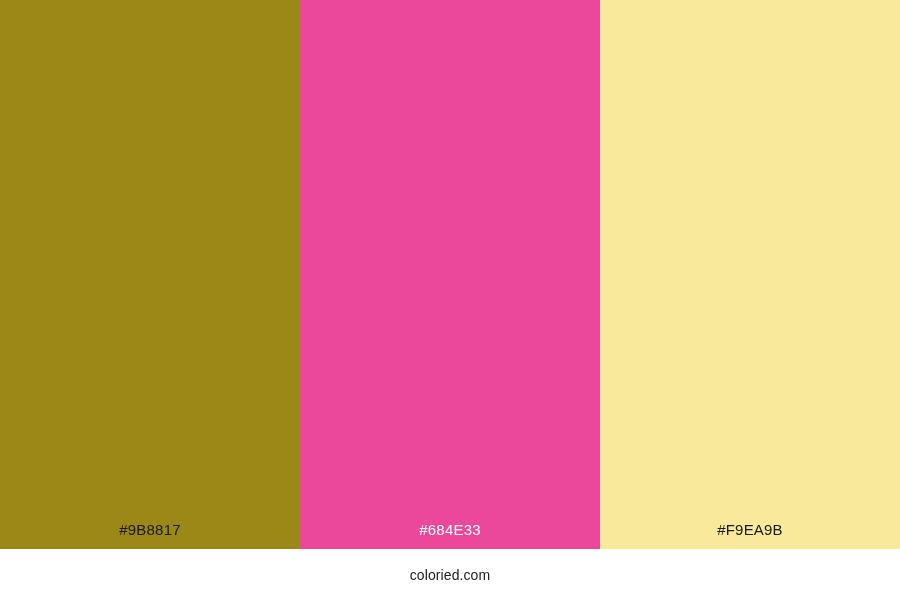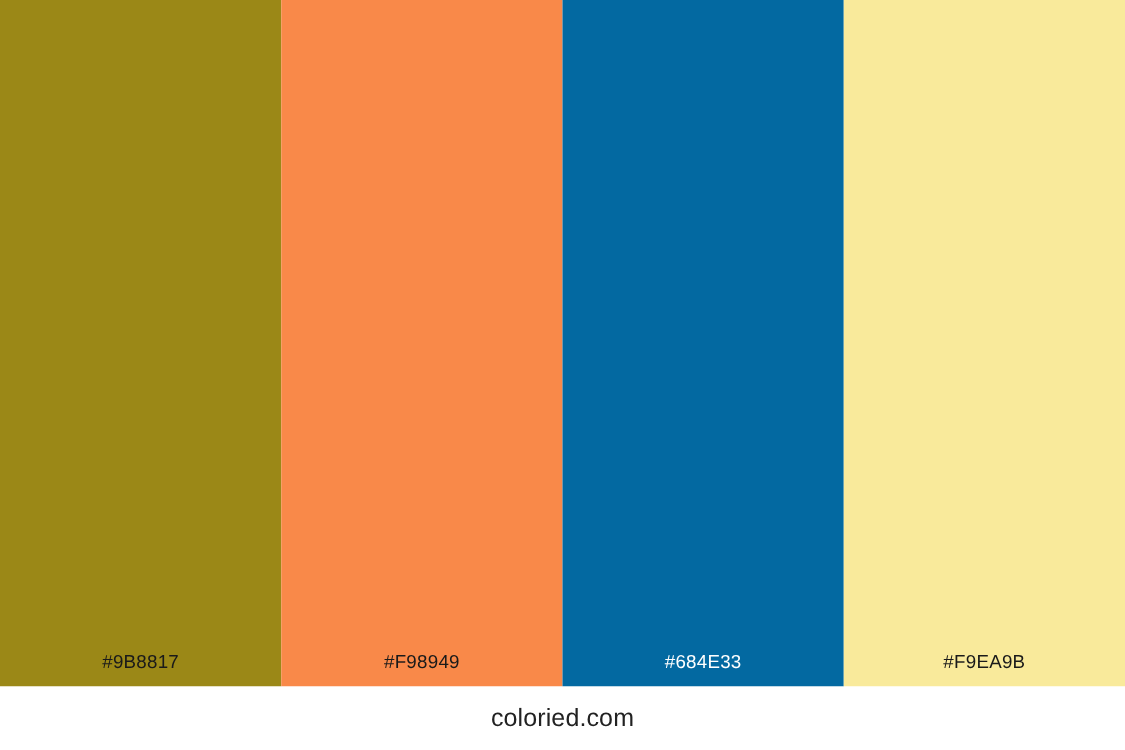--- a/index.html
+++ b/index.html
@@ -56,45 +56,42 @@
   .footer {
     width: 900px;
     height: 51px;
     background: #ffffff;
     display: flex;
     align-items: center;
     justify-content: center;
   }
   .footer-text {
     font-family: "Liberation Sans", sans-serif;
-    font-size: 20px;
+    font-size: 14px;
     font-weight: 400;
     color: #222222;
     letter-spacing: 0.1px;
     line-height: 1;
     text-align: right;
   }
 </style>
 </head>
 <body>
 
 <div class="palette-page">
 
   <div class="swatch-strip">
 
     <div class="swatch" style="background-color: rgb(155, 136, 23);">
       <span class="swatch-label label-dark">#9B8817</span>
     </div>
 
-    <div class="swatch" style="background-color: rgb(249, 137, 73);">
-      <span class="swatch-label label-dark">#F98949</span>
-    </div>
 
 
-    <div class="swatch" style="background-color: #0369a1;">
+    <div class="swatch" style="background-color: #ec4899;">
       <span class="swatch-label label-light">#684E33</span>
     </div>
 
     <div class="swatch" style="background-color: rgb(249, 234, 155); justify-content: center;">
       <span class="swatch-label label-dark">#F9EA9B</span>
     </div>
 
   </div>
 
   <div class="footer">

